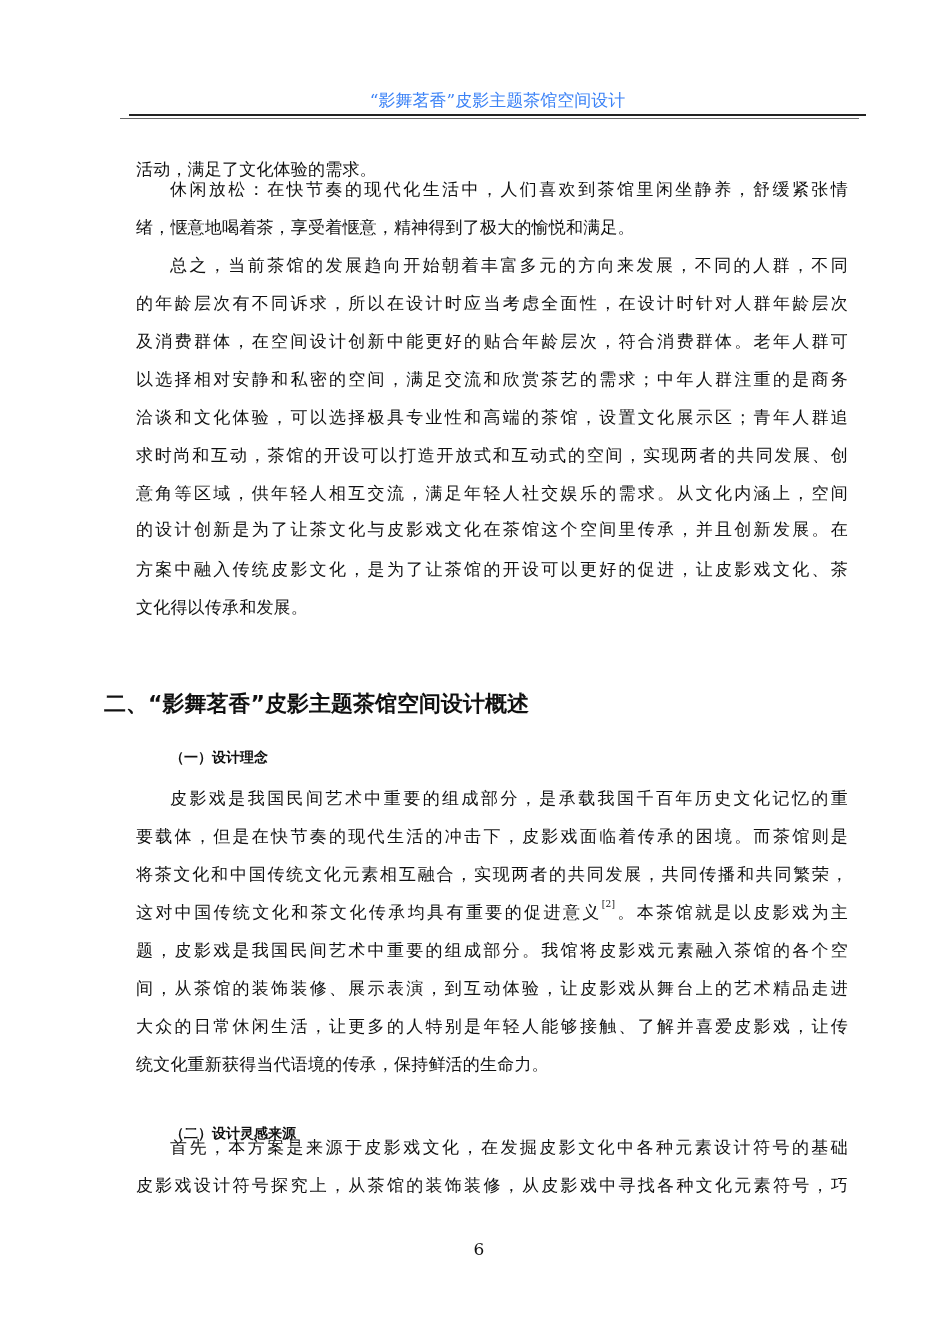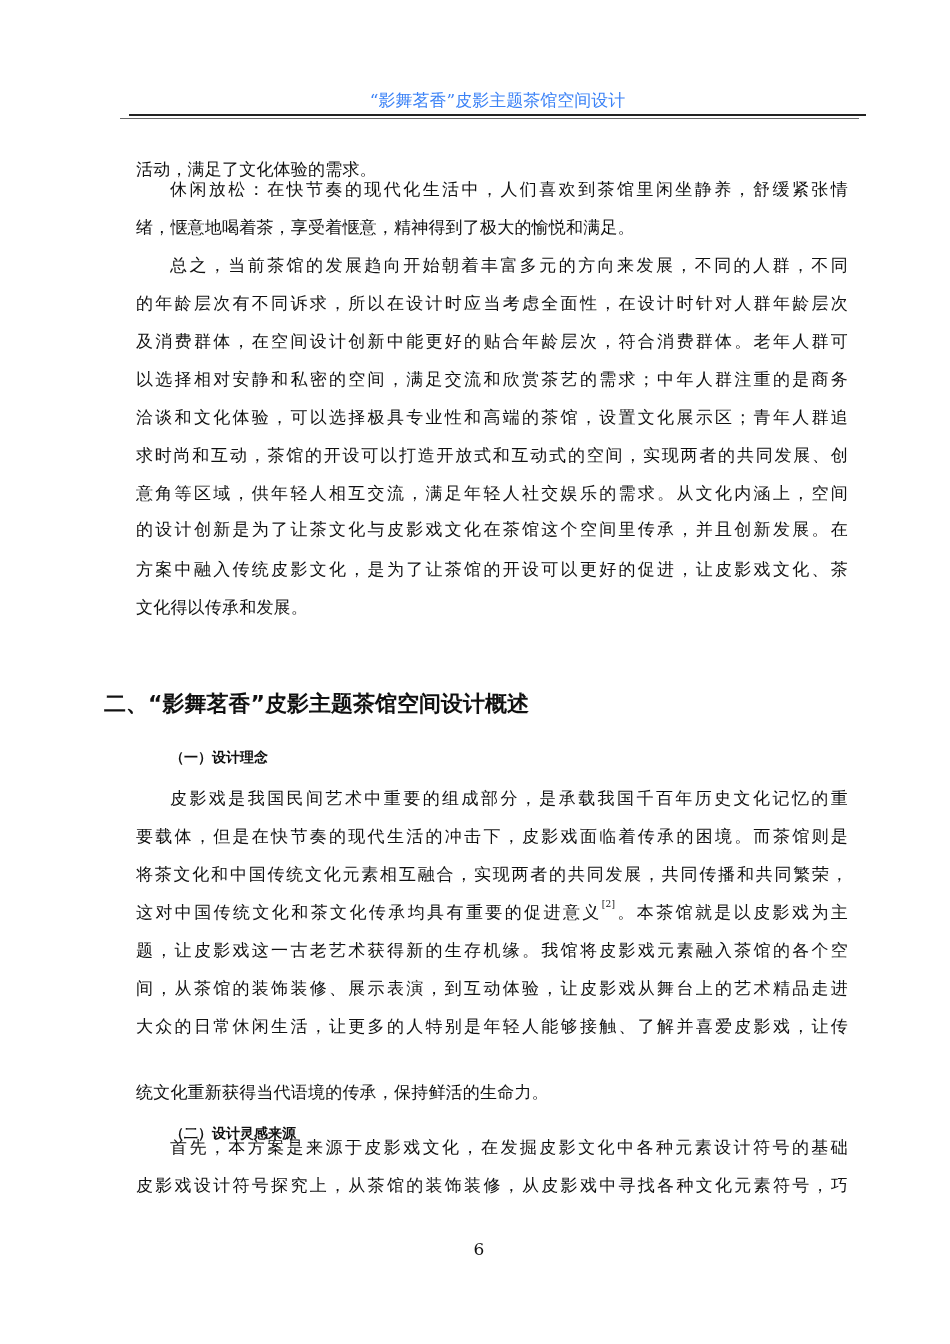--- a/index.html
+++ b/index.html
@@ -62,24 +62,24 @@
 
   <div class="section-title">二、“影舞茗香”皮影主题茶馆空间设计概述</div>
 
   <div class="subheading" style="top:744px;">（一）设计理念</div>
 
   <div class="body-text" style="top:786px;">
     <div class="line indent" style="top:0px;">皮影戏是我国民间艺术中重要的组成部分，是承载我国千百年历史文化记忆的重</div>
     <div class="line" style="top:38px;">要载体，但是在快节奏的现代生活的冲击下，皮影戏面临着传承的困境。而茶馆则是</div>
     <div class="line" style="top:76px;">将茶文化和中国传统文化元素相互融合，实现两者的共同发展，共同传播和共同繁荣，</div>
     <div class="line" style="top:114px;"><span>这对中国传统文化和茶文化传承均具有重要的促进意义</span><sup class="cite">[2]</sup><span>。本茶馆就是以皮影戏为主</span></div>
-    <div class="line" style="top:152px;">题，让皮影戏这一古老艺术获得新的生存机缘。我馆将皮影戏元素融入茶馆的各个空</div>
+    <div class="line" style="top:152px;">题，皮影戏是我国民间艺术中重要的组成部分。我馆将皮影戏元素融入茶馆的各个空</div>
     <div class="line" style="top:190px;">间，从茶馆的装饰装修、展示表演，到互动体验，让皮影戏从舞台上的艺术精品走进</div>
     <div class="line" style="top:228px;">大众的日常休闲生活，让更多的人特别是年轻人能够接触、了解并喜爱皮影戏，让传</div>
-    <div class="line last" style="top:266px;margin-top:28px;">统文化重新获得当代语境的传承，保持鲜活的生命力。</div>
+    <div class="line last" style="top:266px;">统文化重新获得当代语境的传承，保持鲜活的生命力。</div>
   </div>
 
   <div class="subheading" style="top:1120px;">（二）设计灵感来源</div>
 
   <div class="body-text" style="top:1135px;">
     <div class="line indent" style="top:0px;">首先，本方案是来源于皮影戏文化，在发掘皮影文化中各种元素设计符号的基础</div>
     <div class="line" style="top:38px;">皮影戏设计符号探究上，从茶馆的装饰装修，从皮影戏中寻找各种文化元素符号，巧</div>
   </div>
 
   <div class="page-number">6</div>

